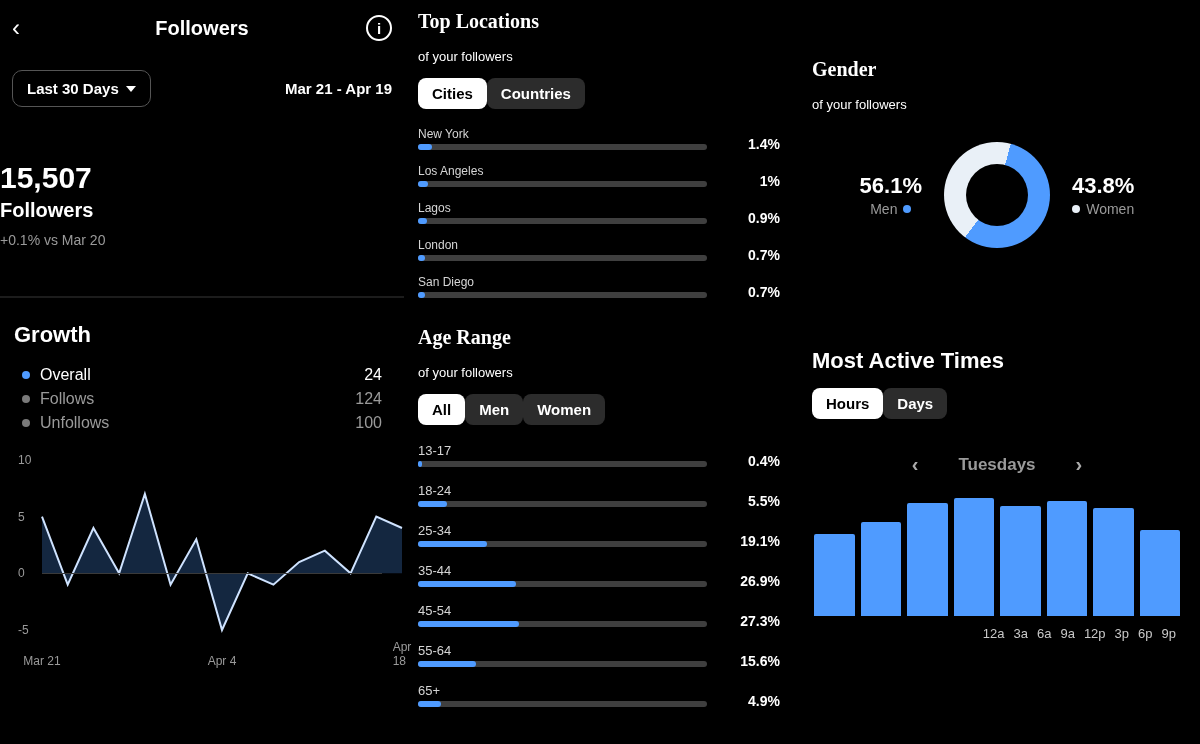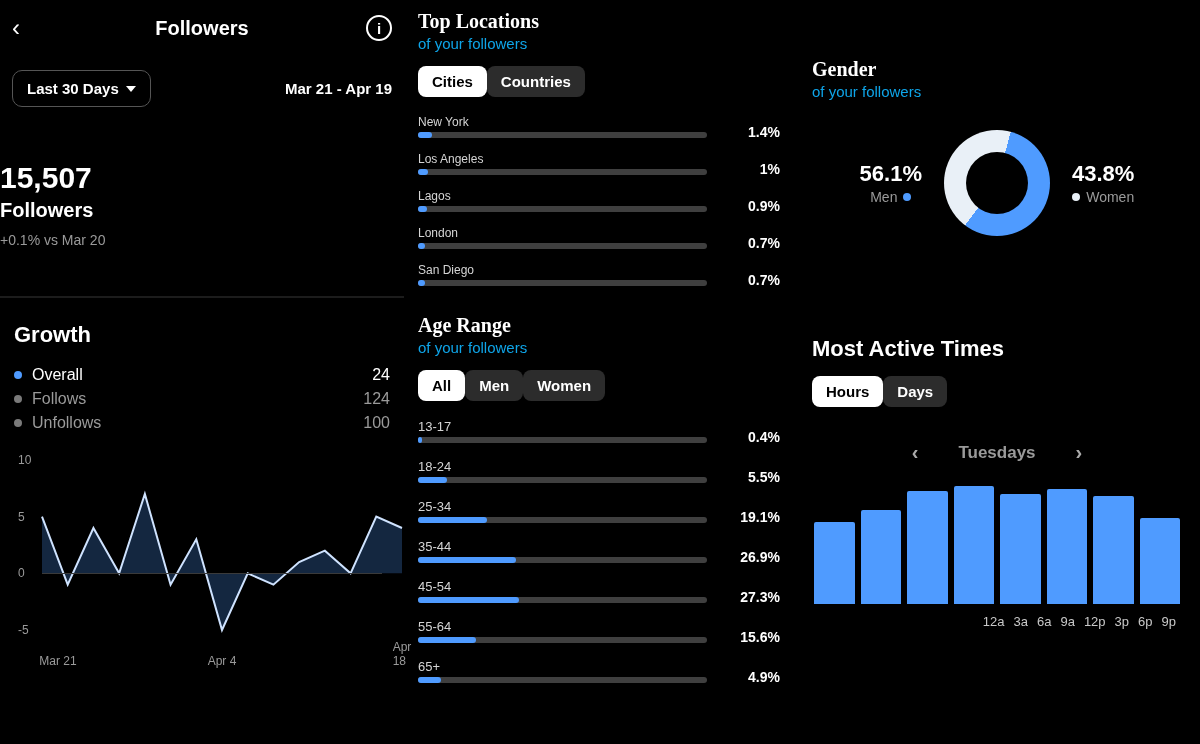--- a/index.html
+++ b/index.html
@@ -20,35 +20,35 @@
   .chev-down { width:0;height:0;border-left:5px solid transparent;border-right:5px solid transparent;border-top:6px solid #fff; }
   .range-text { font-size:15px; font-weight:700; }
   .big-count { text-align:left; margin-top: 30px; }
   .big-count .num { font-size:30px; font-weight:800; }
   .big-count .lbl { font-size:20px; font-weight:700; margin-top:4px; }
   .big-count .delta { font-size:14px; color:#9a9a9a; margin-top:10px; }
   .sep { height:2px; background:#1c1c1c; margin-top:48px; }
 
   .growth { padding: 24px 14px 0; }
   .growth h2 { font-size:22px; font-weight:800; margin-bottom:18px; }
-  .legend-row { display:flex; justify-content:space-between; font-size:16px; margin:6px 0; align-items:center; }
+  .legend-row { display:flex; justify-content:space-between; font-size:16px; margin:6px 8px; align-items:center; }
   .legend-left { display:flex; align-items:center; gap:10px; }
   .dot { width:8px; height:8px; border-radius:50%; background:#7a7a7a; }
   .dot.blue { background:#4f9bff; }
   .grey { color:#9a9a9a; }
 
   .growth-chart { position:relative; margin: 28px 8px 0 28px; height: 190px; }
   .ytick { position:absolute; left:-24px; font-size:12px; color:#9a9a9a; transform:translateY(-50%); }
   .xtick { position:absolute; bottom:-4px; font-size:12px; color:#9a9a9a; transform:translateX(-50%); }
   .axis0 { position:absolute; left:0; right:0; border-top:1px solid #3a3a3a; }
 
   
   .sec-head { padding: 10px 14px 0; }
   .sec-title { font-size:20px; font-weight:800;font-family:Liberation Serif, serif; }
-  .sec-sub   { font-size:15px; color:#0ea5e9; margin-top:2px; }
+  .sec-sub   { font-size:13px; color:#ffffff; margin-top:16px; }
   .tabs { display:flex; padding: 14px; }
   .tab { padding:7px 14px; border-radius:8px; background:#2c2c2c; color:#fff; font-size:15px; font-weight:700; cursor:pointer; }
   .tab.active { background:#fff; color:#000; }
   .bar-row { padding: 4px 14px 0; display:grid; grid-template-columns: 1fr 50px; grid-template-rows:auto auto; column-gap:23px; align-items:center; }
   .bar-row.tiny .bar-label { font-size:12px; }
   .bar-label { font-size:13px; color:#d5d5d5; grid-column:1/2; margin-bottom:3px; }
   .bar-val  { grid-column:2/3; grid-row:1/3; font-size:14px; font-weight:700; text-align:right; }
   .bar-track { grid-column:1/2; height:6px; background:#3f3f3f; border-radius:3px; position:relative; margin-bottom:10px;}
   .bar-fill  { position:absolute; left:0; top:0; bottom:0; background:#4f9bff; border-radius:3px; }
   .mid-sep { height:8px; }
@@ -119,21 +119,21 @@
             <div class="legend-left">
               <span class="dot "></span>
               <span class="grey">Unfollows</span>
             </div>
             <span class="grey">100</span>
           </div>
         </div>
       <div class="growth-chart" id="growth-chart"><div class="ytick" style="top: 0px;">10</div><div class="ytick" style="top: 56.6667px;">5</div><div class="ytick" style="top: 113.333px;">0</div><div class="ytick" style="top: 170px;">-5</div><div class="axis0" style="top: 113.333px;"></div><svg width="360" height="170" style="overflow: visible;">
             <path d="M0,113.33333333333334 L0,56.66666666666667 L25.71428571428571,124.66666666666666 L51.42857142857142,68 L77.14285714285714,113.33333333333334 L102.85714285714285,34 L128.57142857142858,124.66666666666666 L154.28571428571428,79.33333333333333 L180,170 L205.7142857142857,113.33333333333334 L231.42857142857144,124.66666666666666 L257.14285714285717,102 L282.85714285714283,90.66666666666667 L308.57142857142856,113.33333333333334 L334.2857142857143,56.66666666666667 L360,68 L360,113.33333333333334 Z" fill="#4f9bff" fill-opacity="0.25"></path>
             <path d="M0,56.66666666666667 L25.71428571428571,124.66666666666666 L51.42857142857142,68 L77.14285714285714,113.33333333333334 L102.85714285714285,34 L128.57142857142858,124.66666666666666 L154.28571428571428,79.33333333333333 L180,170 L205.7142857142857,113.33333333333334 L231.42857142857144,124.66666666666666 L257.14285714285717,102 L282.85714285714283,90.66666666666667 L308.57142857142856,113.33333333333334 L334.2857142857143,56.66666666666667 L360,68" fill="none" stroke="#cfe3ff" stroke-width="2"></path>
-          </svg><div class="xtick" style="left: 16px; bottom: -18px;">Mar 21</div><div class="xtick" style="left: 180px; bottom: -18px;">Apr 4</div><div class="xtick" style="left: 360px; bottom: -18px;">Apr 18</div></div>
+          </svg><div class="xtick" style="left: 0px; bottom: -18px;">Mar 21</div><div class="xtick" style="left: 180px; bottom: -18px;">Apr 4</div><div class="xtick" style="left: 360px; bottom: -18px;">Apr 18</div></div>
     </div>
   </div>
 
   <div class="col middle">
     <div class="sec-head">
       <div class="sec-title">Top Locations</div>
       <div class="sec-sub">of your followers</div>
     </div>
     <div class="tabs" id="loc-tabs">
         <div class="tab active">Cities</div>

